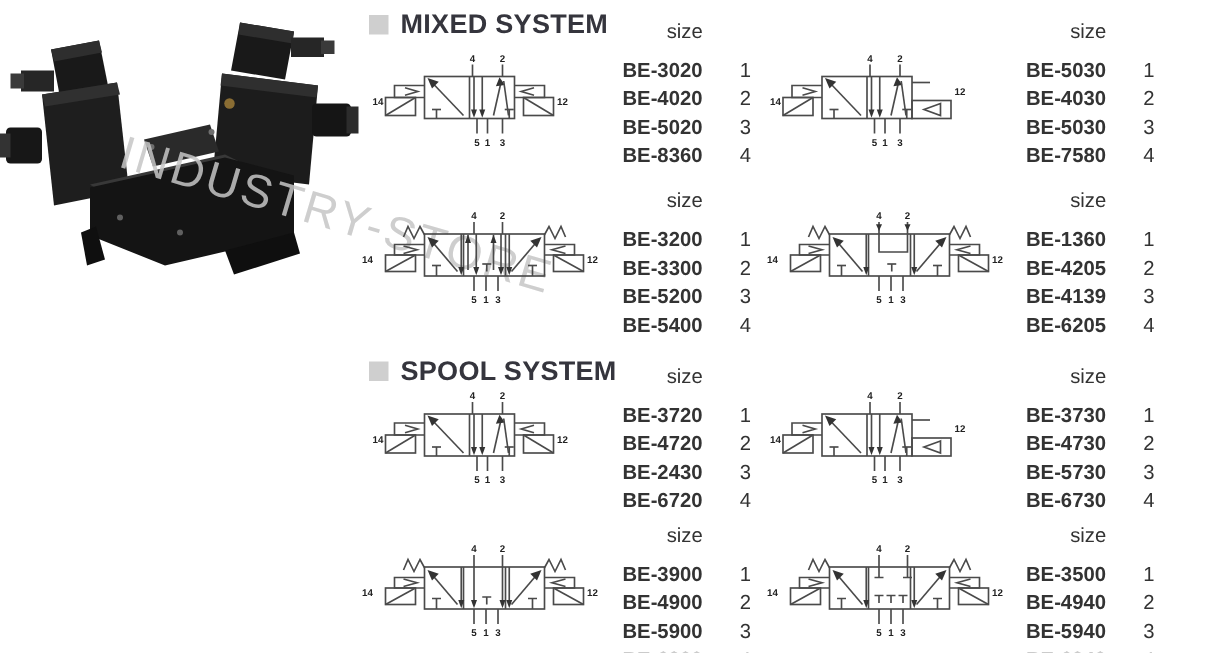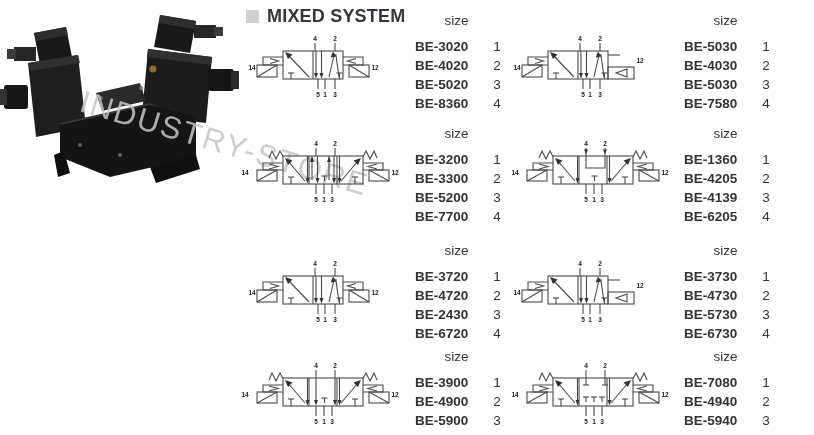--- a/index.html
+++ b/index.html
@@ -216,20 +216,24 @@
     <circle cx="80" cy="140" r="2" fill="#5f5f5f"></circle>
     <circle cx="120" cy="150" r="2" fill="#5f5f5f"></circle>
   </svg>
 
   <div class="watermark">INDUSTRY-STORE</div>
 
   <div class="sec-head" style="left:246px;top:6px;">
     <span class="sec-bullet"></span>
     <span class="sec-title">MIXED SYSTEM</span>
   </div>
+  <div class="sec-head" style="left:246px;top:237px;">
+    <span class="sec-bullet"></span>
+    <span class="sec-title">SPOOL SYSTEM</span>
+  </div>
 
   <svg class="schem" style="left:245px;top:33px;" width="150" height="70" viewBox="0 0 150 70">
       <use href="#gA"></use>
     </svg>
   <svg class="schem" style="left:510px;top:33px;" width="150" height="70" viewBox="0 0 150 70">
       <use href="#gB"></use>
     </svg>
   <svg class="schem" style="left:238px;top:138px;" width="164" height="70" viewBox="0 0 164 70">
       <use href="#gC1"></use>
     </svg>
@@ -297,21 +301,21 @@
       </div>
     <div class="m-row">
         <span class="m-code">BE-3300</span>
         <span class="m-size">2</span>
       </div>
     <div class="m-row">
         <span class="m-code">BE-5200</span>
         <span class="m-size">3</span>
       </div>
     <div class="m-row">
-        <span class="m-code">BE-7700</span>
+        <span class="m-code">BE-5400</span>
         <span class="m-size">4</span>
       </div>
   </div>
 
   <div class="model-table" style="left:674px;top:126px;">
     <div class="size-head">size</div>
     <div class="m-row">
         <span class="m-code">BE-1360</span>
         <span class="m-size">1</span>
       </div>
@@ -385,21 +389,21 @@
       </div>
     <div class="m-row">
         <span class="m-code">BE-6900</span>
         <span class="m-size">4</span>
       </div>
   </div>
 
   <div class="model-table" style="left:674px;top:349px;">
     <div class="size-head">size</div>
     <div class="m-row">
-        <span class="m-code">BE-7080</span>
+        <span class="m-code">BE-3500</span>
         <span class="m-size">1</span>
       </div>
     <div class="m-row">
         <span class="m-code">BE-4940</span>
         <span class="m-size">2</span>
       </div>
     <div class="m-row">
         <span class="m-code">BE-5940</span>
         <span class="m-size">3</span>
       </div>

